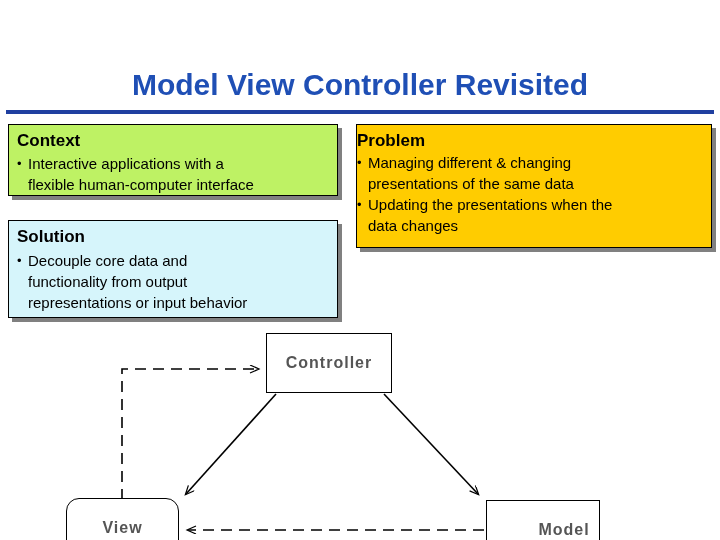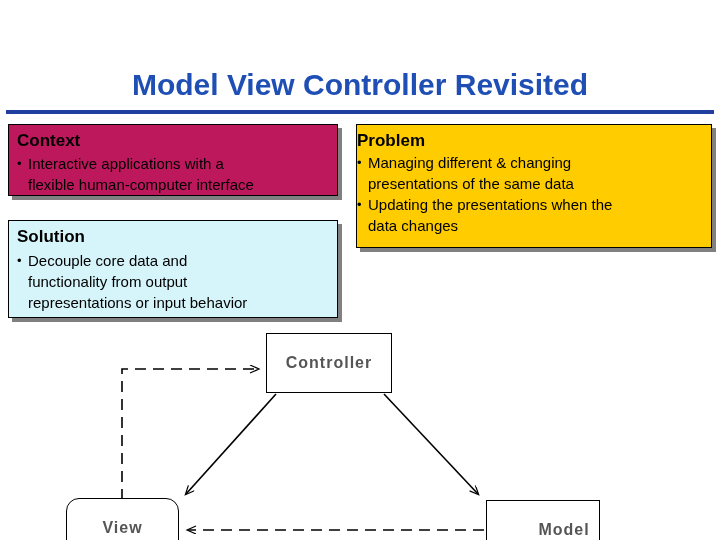--- a/index.html
+++ b/index.html
@@ -52,21 +52,21 @@
     display:flex;
   }
   .bul .dot{
     width:11px;
     flex:0 0 11px;
     font-size:13px;
     line-height:21px;
   }
   .bul .txt{flex:1 1 auto;}
 
-  #context-box{left:8px;top:76px;width:330px;height:72px;background:#be185d;padding:6px 8px 0 8px;}
+  #context-box{left:8px;top:76px;width:330px;height:72px;background:#bef264;padding:6px 8px 0 8px;}
   #context-shadow{left:12px;top:80px;width:330px;height:72px;}
 
   #solution-box{left:8px;top:172px;width:330px;height:98px;background:#d6f5fb;padding:6px 8px 8px 8px;}
   #solution-shadow{left:12px;top:176px;width:330px;height:98px;}
 
   #problem-box{left:356px;top:76px;width:356px;height:124px;background:#ffcc00;padding:6px 8px 0 0;}
   #problem-shadow{left:360px;top:80px;width:356px;height:124px;}
 
   
   #diagram{position:absolute;left:0;top:276px;width:720px;height:264px;}

